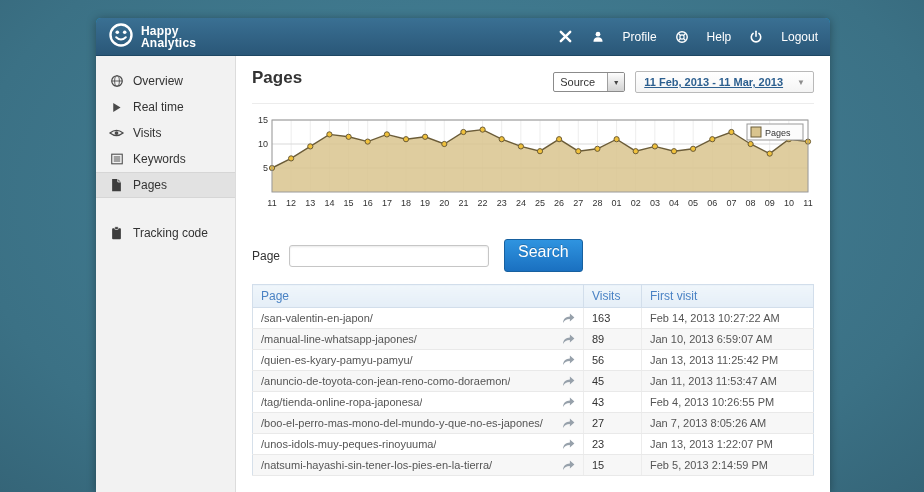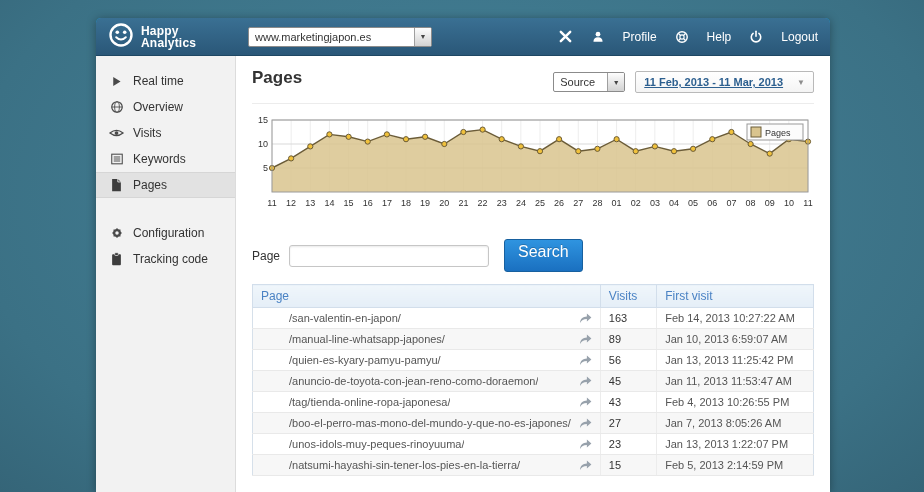--- a/index.html
+++ b/index.html
@@ -82,21 +82,21 @@
   table { width:100%; border-collapse:collapse; font-size:11px; border:1px solid #d6e0ea; }
   thead th {
     background:linear-gradient(#f0f6fb,#e5eef7); color:#4a82c4; text-align:left;
     font-weight:normal; font-size:12px; padding:4px 8px; border:1px solid #d2deeb;
   }
   tbody td { padding:4px 8px; border-bottom:1px solid #e9e9e9; color:#555; }
   tbody tr:nth-child(even) { background:#f7f7f7; }
   td.visits-td { width:58px; color:#333; border-left:1px solid #ececec; }
   td.first-td { width:172px; border-left:1px solid #ececec; }
   .page-cell { display:flex; justify-content:space-between; align-items:center; gap:8px; }
-  .page-link { white-space:nowrap; overflow:hidden; text-overflow:ellipsis; cursor:pointer;margin-left:28px; }
+  .page-link { white-space:nowrap; overflow:hidden; text-overflow:ellipsis; cursor:pointer; }
   .arrow-icon { flex:0 0 auto; cursor:pointer; display:flex; align-items:center; }
 </style>
 </head>
 <body>
 
 <div class="window">
 
   <header class="topbar">
     <div class="logo">
       <span>
@@ -106,24 +106,20 @@
           <circle cx="16.7" cy="10.2" r="1.8" fill="#fff"></circle>
           <path d="M8.2,15.3 Q13,19.8 17.8,15.3" fill="none" stroke="#fff" stroke-width="2" stroke-linecap="round"></path>
         </svg>
       </span>
       <div class="logo-text">
         <div>Happy</div>
         <div>Analytics</div>
       </div>
     </div>
 
-    <div class="site-select">
-      <span class="sel-text">www.marketingjapon.es</span>
-      <span class="dd-btn">▼</span>
-    </div>
 
     <div class="top-actions">
       <span class="tool-btn">
         <svg width="15" height="15" viewBox="0 0 16 16">
           <path d="M3,3 L13,13 M13,3 L3,13" stroke="#fff" stroke-width="2.6" stroke-linecap="round"></path>
         </svg>
       </span>
       <span class="top-link">
         <svg width="14" height="14" viewBox="0 0 16 16">
           <circle cx="8" cy="4.8" r="2.7" fill="#fff"></circle>
@@ -151,35 +147,35 @@
         </svg>
         <span>Logout</span>
       </span>
     </div>
   </header>
 
   <div class="body-row">
     <nav class="sidebar" id="sidebar">
         <div class="side-item">
           <span class="side-icon">
-            <svg width="13" height="13" viewBox="0 0 16 16">
-              <polygon points="4,2.5 13,8 4,13.5" fill="#4a4a4a"></polygon>
-            </svg>
-          </span>
-          <span class="side-label">Real time</span>
-        </div>
-        <div class="side-item">
-          <span class="side-icon">
             <svg width="14" height="14" viewBox="0 0 16 16">
               <circle cx="8" cy="8" r="6" fill="none" stroke="#4a4a4a" stroke-width="1.4"></circle>
               <ellipse cx="8" cy="8" rx="2.7" ry="6" fill="none" stroke="#4a4a4a" stroke-width="1"></ellipse>
               <line x1="2" y1="8" x2="14" y2="8" stroke="#4a4a4a" stroke-width="1"></line>
             </svg>
           </span>
           <span class="side-label">Overview</span>
+        </div>
+        <div class="side-item">
+          <span class="side-icon">
+            <svg width="13" height="13" viewBox="0 0 16 16">
+              <polygon points="4,2.5 13,8 4,13.5" fill="#4a4a4a"></polygon>
+            </svg>
+          </span>
+          <span class="side-label">Real time</span>
         </div>
         <div class="side-item">
           <span class="side-icon">
             <svg width="15" height="12" viewBox="0 0 16 12">
               <path d="M1,6 Q8,0.5 15,6 Q8,11.5 1,6 Z" fill="none" stroke="#4a4a4a" stroke-width="1.3"></path>
               <circle cx="8" cy="6" r="2" fill="#4a4a4a"></circle>
             </svg>
           </span>
           <span class="side-label">Visits</span>
         </div>
@@ -197,30 +193,20 @@
         <div class="side-item active">
           <span class="side-icon">
             <svg width="13" height="14" viewBox="0 0 14 16">
               <path d="M2,1 L8.5,1 L12,4.5 L12,15 L2,15 Z" fill="#3d3d3d"></path>
               <path d="M8.5,1 L8.5,4.5 L12,4.5" fill="none" stroke="#f2f2f2" stroke-width="1"></path>
             </svg>
           </span>
           <span class="side-label">Pages</span>
         </div>
         <div class="side-gap"></div>
-        <div class="side-item">
-          <span class="side-icon">
-            <svg width="14" height="14" viewBox="0 0 16 16">
-              <rect x="4" y="4" width="8" height="8" fill="#4a4a4a"></rect>
-              <rect x="4" y="4" width="8" height="8" fill="#4a4a4a" transform="rotate(45 8 8)"></rect>
-              <circle cx="8" cy="8" r="2" fill="#f2f2f2"></circle>
-            </svg>
-          </span>
-          <span class="side-label">Configuration</span>
-        </div>
         <div class="side-item">
           <span class="side-icon">
             <svg width="13" height="14" viewBox="0 0 14 16">
               <rect x="2" y="2.5" width="10" height="12.5" fill="#3d3d3d" rx="1"></rect>
               <rect x="5" y="0.8" width="4" height="3.2" fill="#3d3d3d" rx="0.8" stroke="#f2f2f2" stroke-width="0.8"></rect>
             </svg>
           </span>
           <span class="side-label">Tracking code</span>
         </div>
       </nav>

